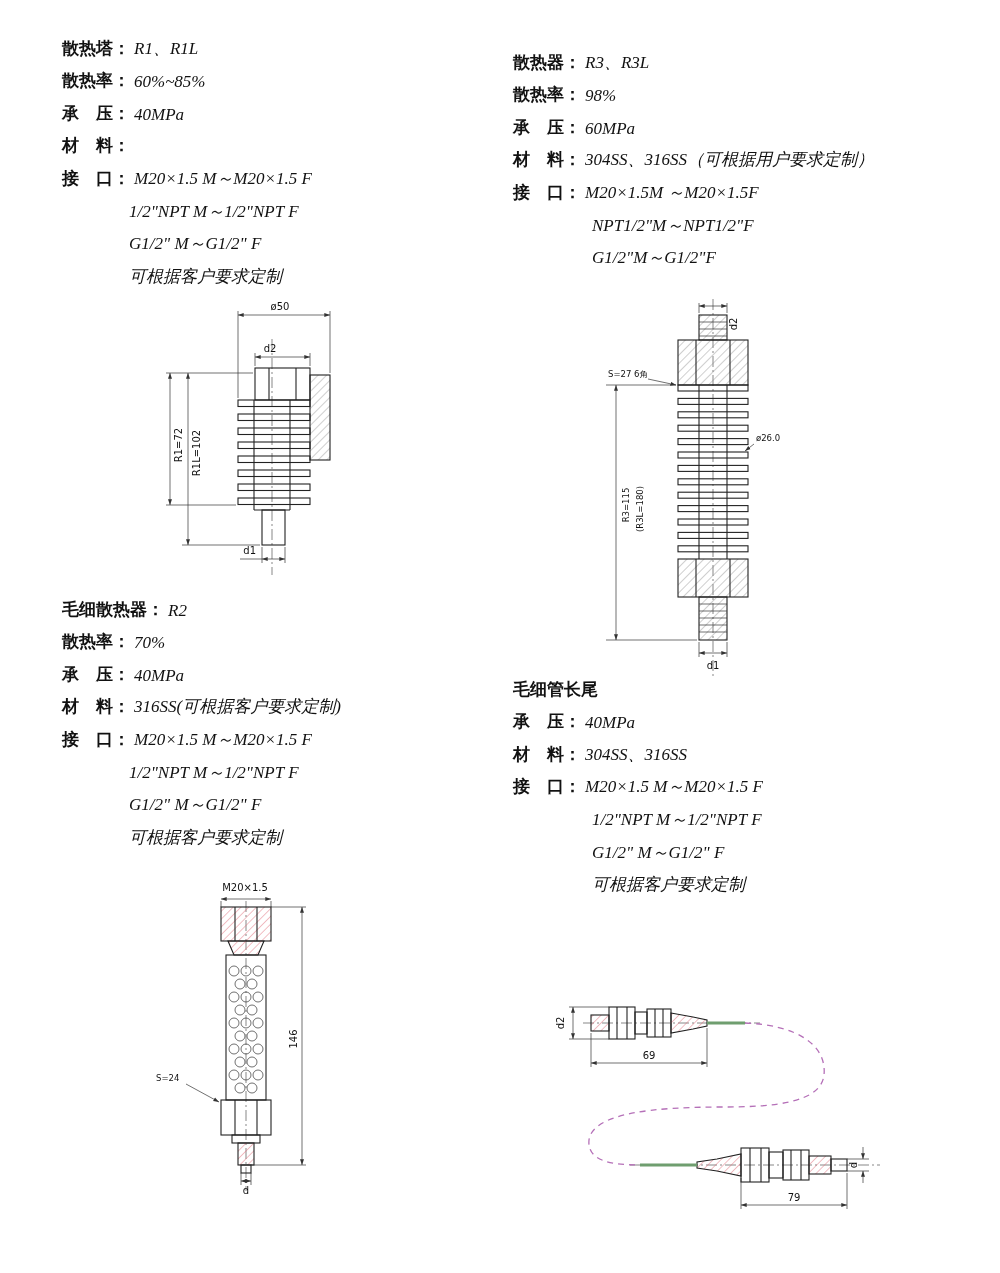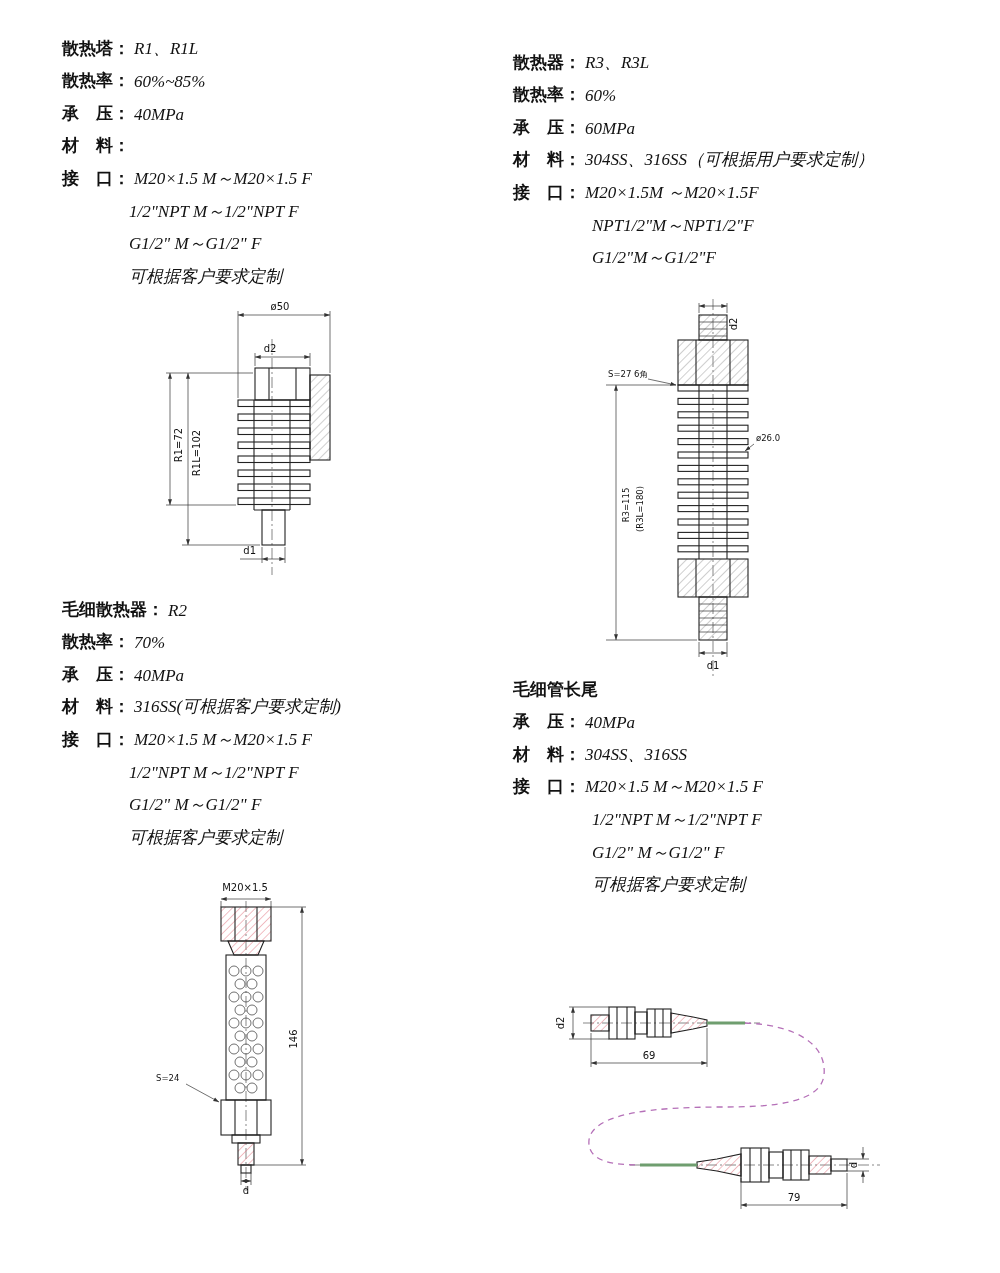--- a/index.html
+++ b/index.html
@@ -60,21 +60,21 @@
       </div>
   </section>
 
   <section class="spec right" style="left:513px;top:41px">
     <div class="row">
         <span class="lbl">散热器：</span>
         <span class="val">R3、R3L</span>
       </div>
     <div class="row">
         <span class="lbl">散热率：</span>
-        <span class="val">60%</span>
+        <span class="val">98%</span>
       </div>
     <div class="row">
         <span class="lbl">承　压：</span>
         <span class="val">60MPa</span>
       </div>
     <div class="row">
         <span class="lbl">材　料：</span>
         <span class="val">304SS、316SS（可根据用户要求定制）</span>
       </div>
     <div class="row">

